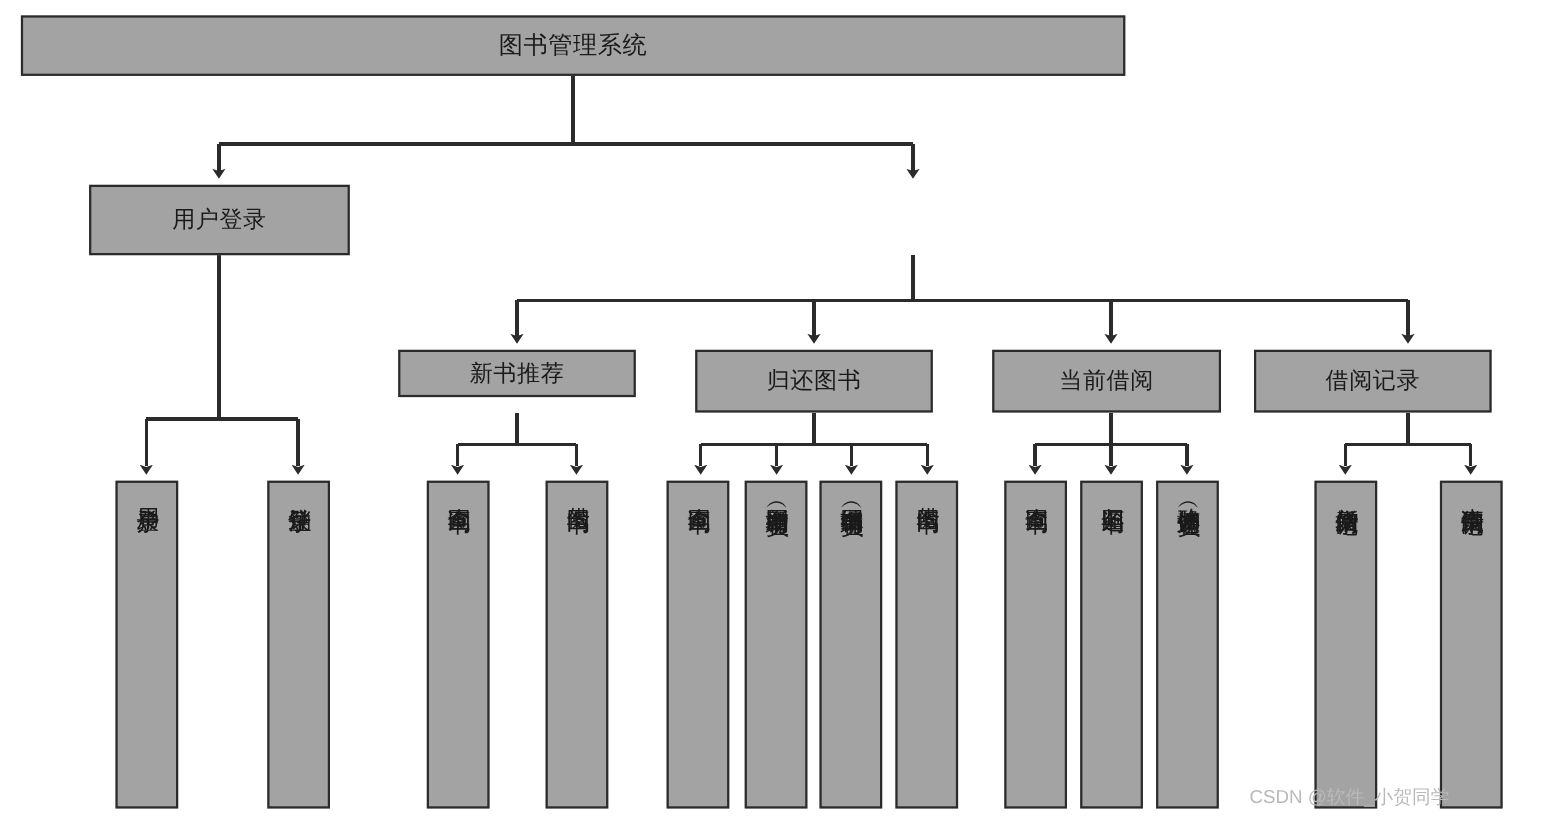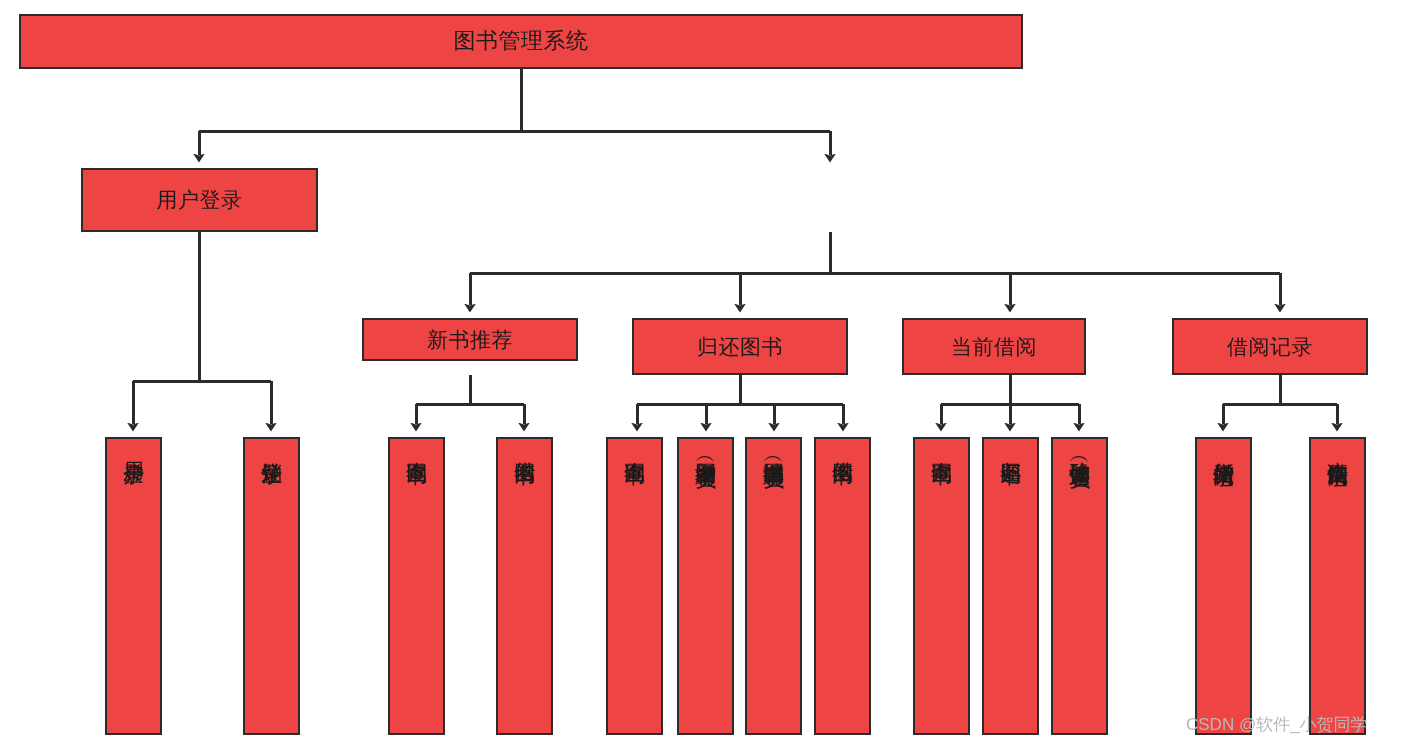--- a/index.html
+++ b/index.html
@@ -20,21 +20,21 @@
     position: absolute;
     left: 0;
     top: 0;
     width: 1405px;
     height: 747px;
     pointer-events: none;
   }
   .node {
     position: absolute;
     box-sizing: border-box;
-    background: #ef4444;
+    background: #a3a3a3;
     border: 2px solid #2b2b2b;
     display: flex;
     align-items: center;
     justify-content: center;
     color: #1a1a1a;
     z-index: 2;
   }
   .node .label {
     display: block;
     text-align: center;
@@ -61,21 +61,21 @@
     font-size: 21px;
     line-height: 1.06;
     letter-spacing: 1px;
     max-height: 286px;
   }
   .node.vert.tall .label {
     max-height: 292px;
   }
   .watermark {
     position: absolute;
-    left: 1186px;
+    left: 1136px;
     top: 713px;
     font-size: 17px;
     color: #b9b9b9;
     white-space: nowrap;
     z-index: 5;
     font-family: "Liberation Sans", "DejaVu Sans", sans-serif;
   }
 </style>
 </head>
 <body>
@@ -144,24 +144,24 @@
   <div class="node horiz" style="left:81px; top:168px; width:237px; height:64px;">
     <span class="label">用户登录</span>
   </div>
 
   <div class="node horiz" style="left:362px; top:318px; width:216px; height:43px;">
     <span class="label">新书推荐</span>
   </div>
   <div class="node horiz" style="left:632px; top:318px; width:216px; height:57px;">
     <span class="label">归还图书</span>
   </div>
-  <div class="node horiz" style="left:902px; top:318px; width:184px; height:57px;">
+  <div class="node horiz" style="left:902px; top:318px; width:208px; height:57px;">
     <span class="label">当前借阅</span>
   </div>
-  <div class="node horiz" style="left:1172px; top:318px; width:196px; height:57px;">
+  <div class="node horiz" style="left:1140px; top:318px; width:216px; height:57px;">
     <span class="label">借阅记录</span>
   </div>
 
   <div class="node vert" style="left:105px; top:437px; width:57px; height:298px;">
     <span class="label">用户登录</span>
   </div>
   <div class="node vert" style="left:243px; top:437px; width:57px; height:298px;">
     <span class="label">注销登录</span>
   </div>
 

